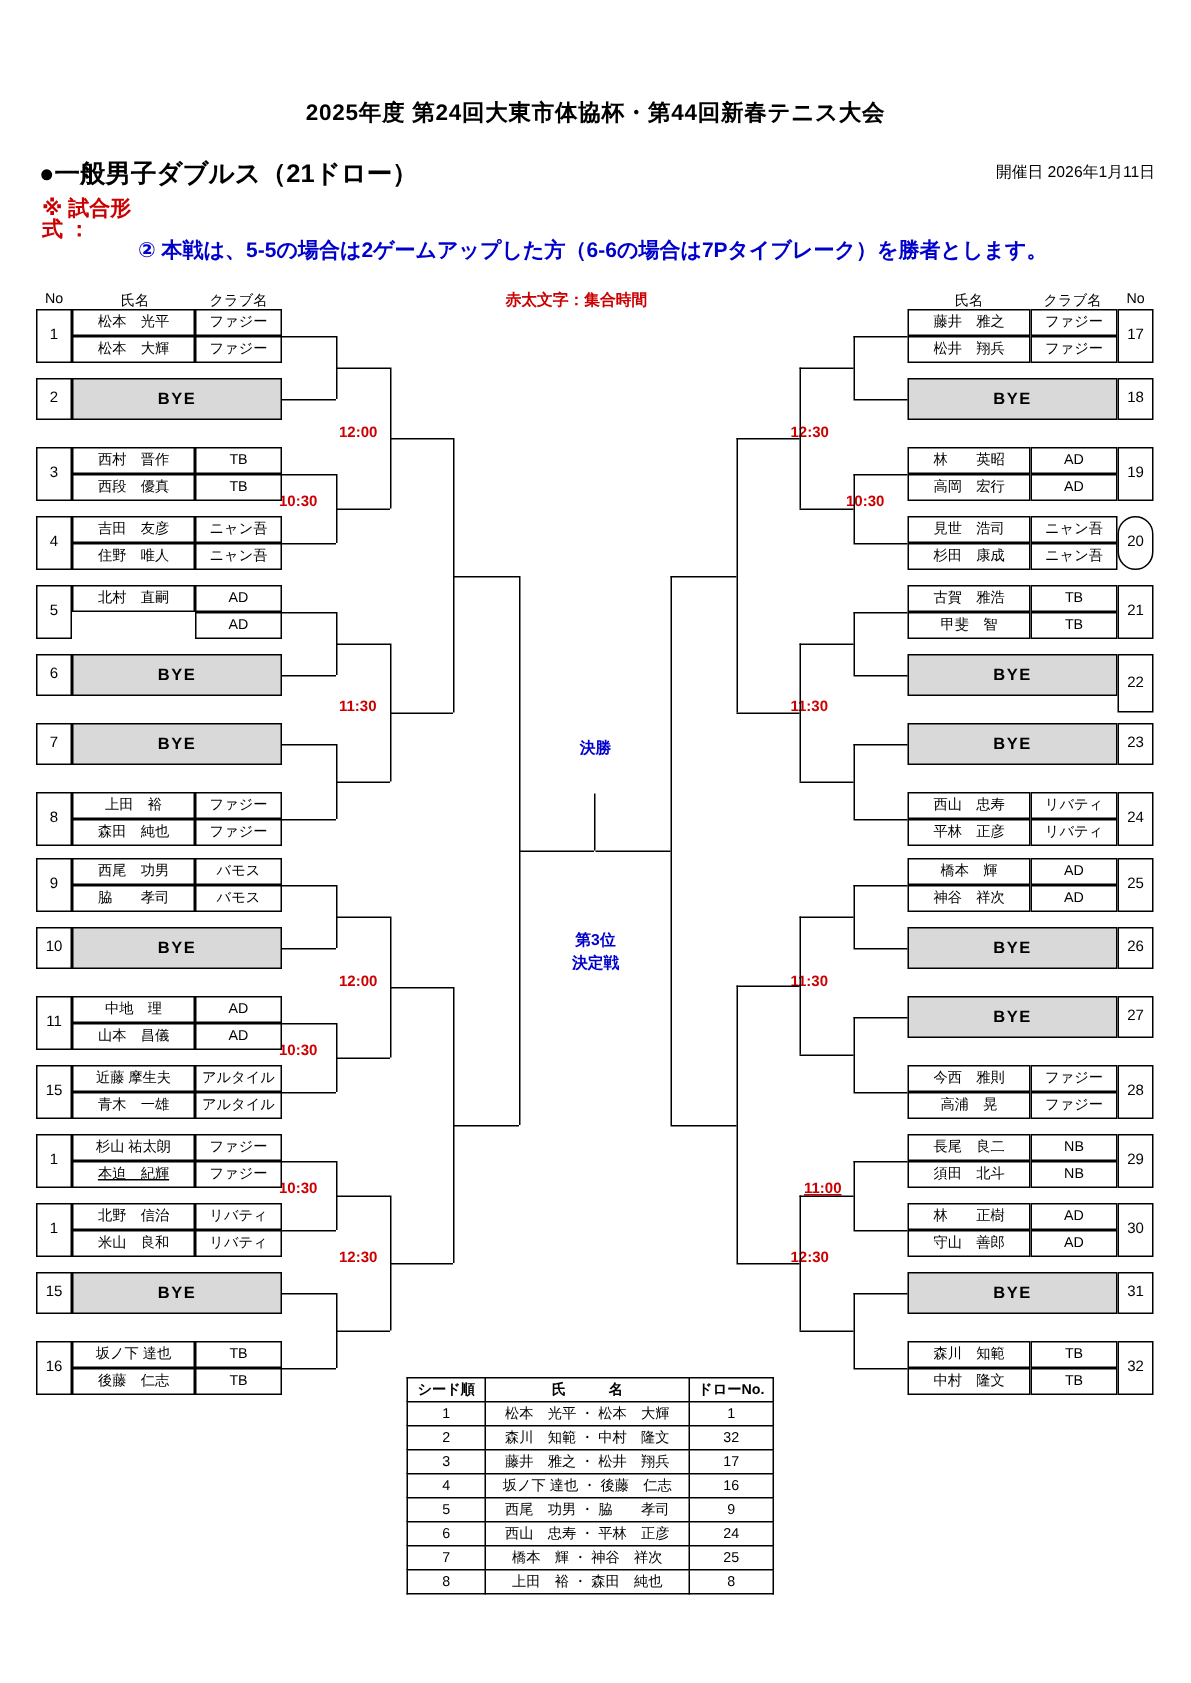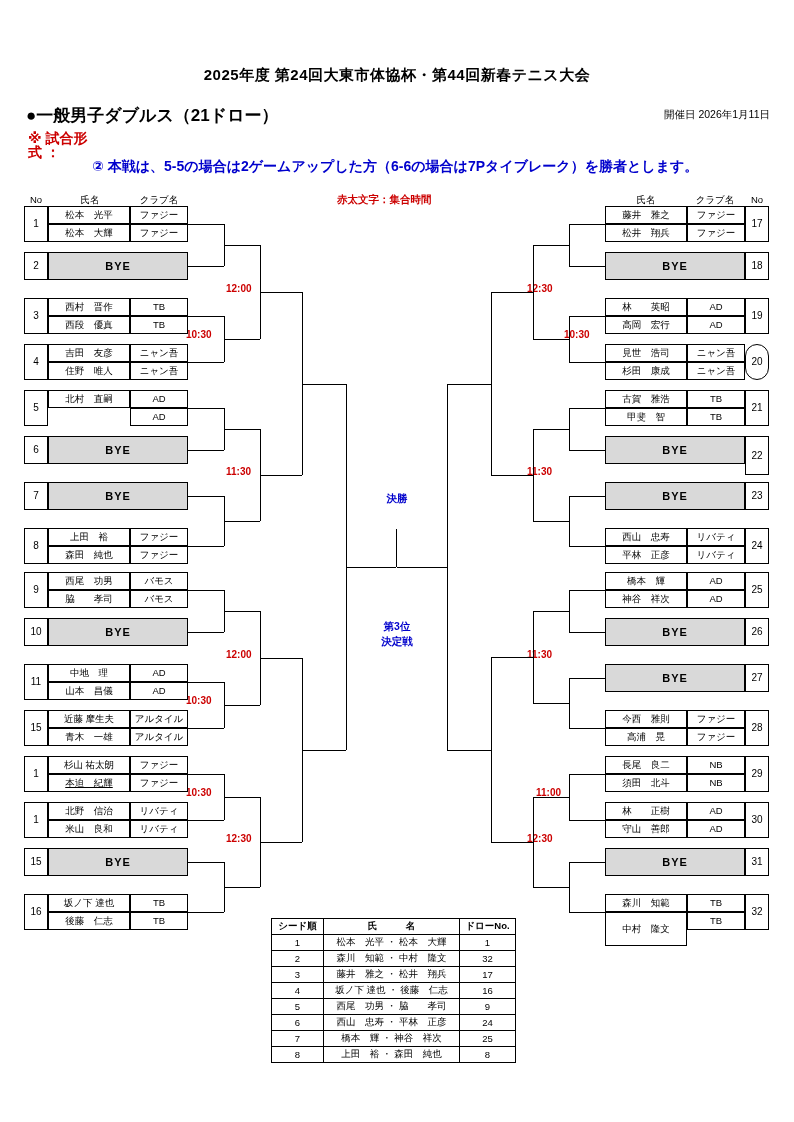--- a/index.html
+++ b/index.html
@@ -261,21 +261,21 @@
 <div class="cell nm" style="left:687px;top:802px;width:58px;height:18px;">AD</div>
 <div class="cell nm" style="left:605px;top:820px;width:82px;height:18px;">守山　善郎</div>
 <div class="cell nm" style="left:687px;top:820px;width:58px;height:18px;">AD</div>
 <div class="cell num" style="left:745px;top:802px;width:24px;height:36px;">30</div>
 
 <div class="cell bye" style="left:605px;top:848px;width:140px;height:28px;">BYE</div>
 <div class="cell num" style="left:745px;top:848px;width:24px;height:28px;">31</div>
 
 <div class="cell nm" style="left:605px;top:894px;width:82px;height:18px;">森川　知範</div>
 <div class="cell nm" style="left:687px;top:894px;width:58px;height:18px;">TB</div>
-<div class="cell nm" style="left:605px;top:912px;width:82px;height:34px;">中村　隆文</div>
+<div class="cell nm" style="left:605px;top:912px;width:82px;height:18px;">中村　隆文</div>
 <div class="cell nm" style="left:687px;top:912px;width:58px;height:18px;">TB</div>
 <div class="cell num" style="left:745px;top:894px;width:24px;height:36px;">32</div>
 
 <div class="line hl" style="left:188px;top:224px;width:36px;"></div>
 <div class="line hl" style="left:188px;top:266px;width:36px;"></div>
 <div class="line vl" style="left:224px;top:224px;height:42px;"></div>
 <div class="line hl" style="left:224px;top:245px;width:36px;"></div>
 
 <div class="line hl" style="left:188px;top:316px;width:36px;"></div>
 <div class="line hl" style="left:188px;top:362px;width:36px;"></div>

